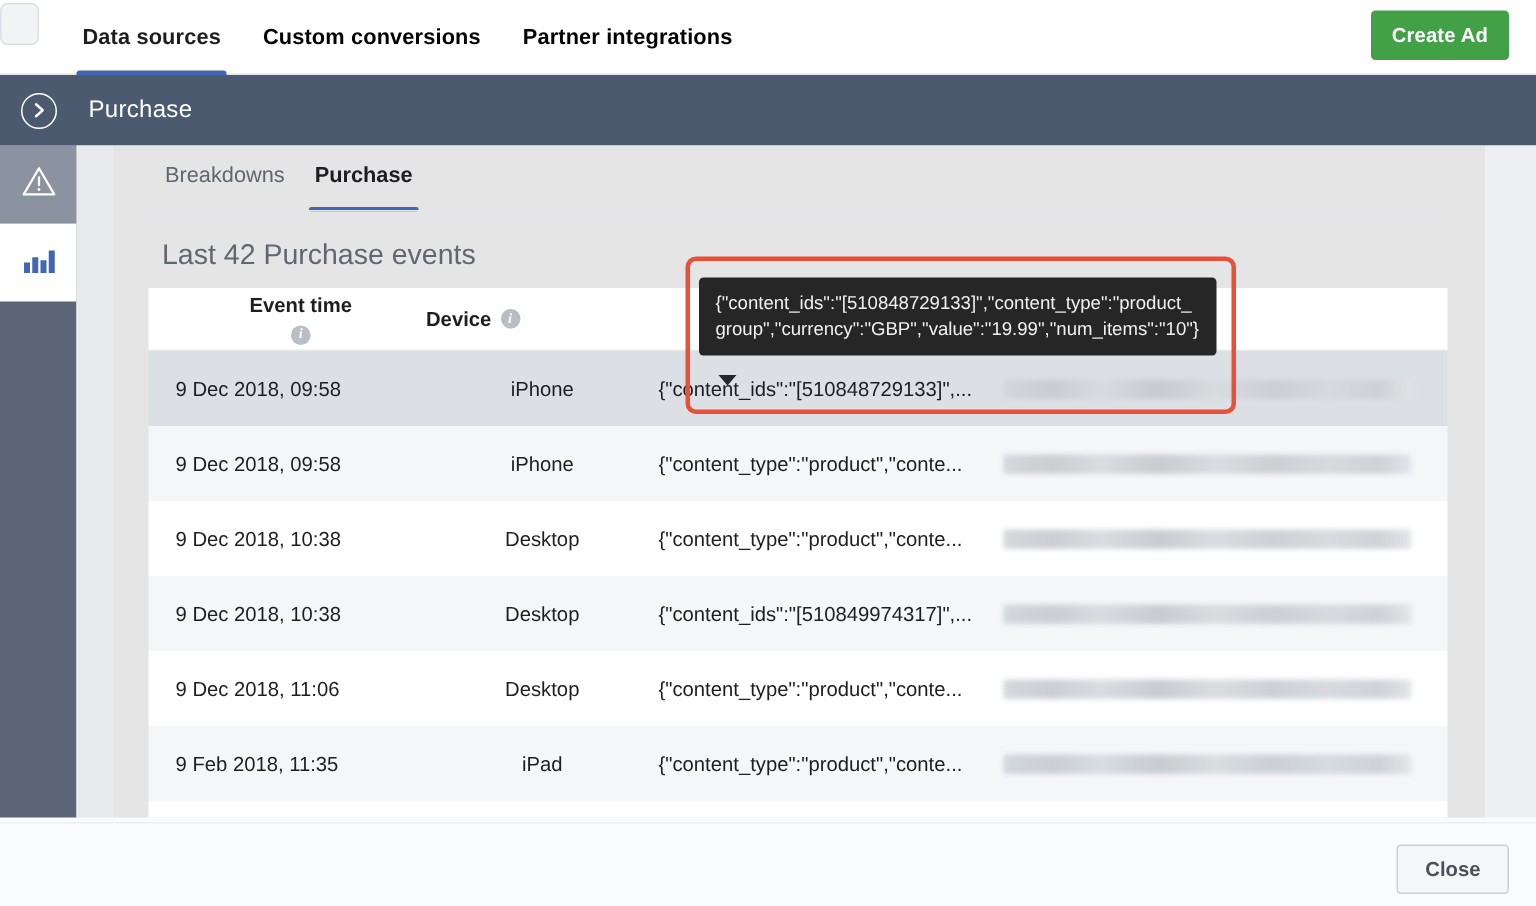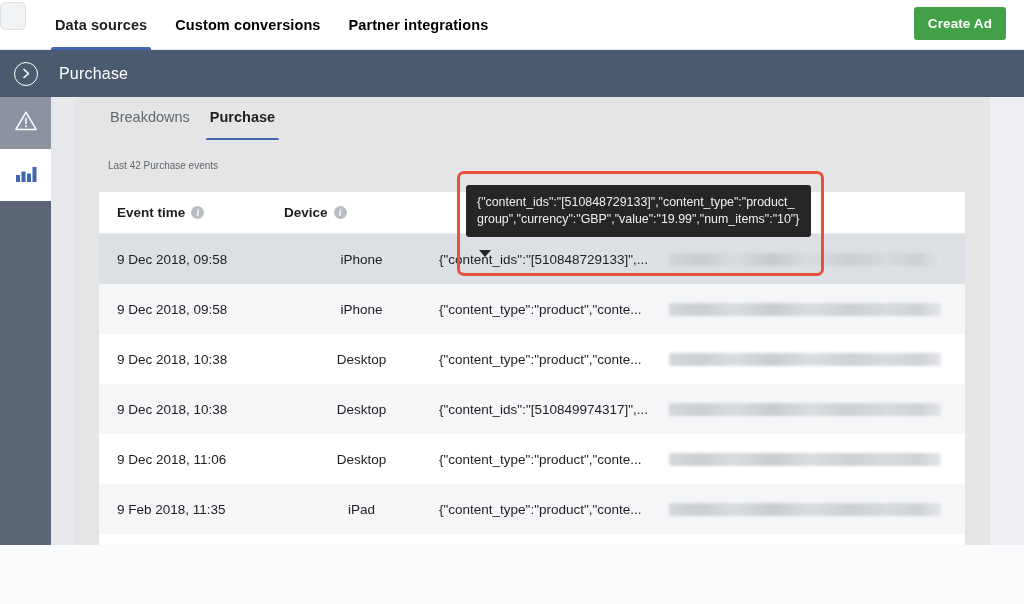--- a/index.html
+++ b/index.html
@@ -85,33 +85,33 @@
   .stab.active { color:#1c1e21; font-weight:bold; }
   .stab.active:after {
     content:""; position:absolute; left:6px; right:6px; bottom:-4px; height:3px;
     background:#4267b2; border-radius:2px;
   }
   .subtab-rule {
     position:absolute; left:25px; right:30px; top:140px; height:1px; background:#e4e6eb;
   }
 
   .events-count {
-    position:absolute; left:33px; top:160px; font-size:10px; color:#606770;text-align:right;
+    position:absolute; left:33px; top:160px; font-size:19px; color:#606770;text-align:right;
   }
 
   
   .tbl { position:absolute; left:24px; top:192px; width:866px; }
   .tr { display:flex; align-items:center; height:50px; }
   .tr.head {
     height:42px; background:#ffffff; border-bottom:1px solid #e9ebee;
   }
   .tr.hover { background:#dcdfe4; }
   .tr.odd { background:#f5f6f8; }
   .tr.even { background:#ffffff; }
-  .c-time  { width:185px; padding-left:18px; }
+  .c-time  { width:185px; padding-left:18px;flex-direction:column; }
   .c-dev   { width:155px;text-align:center; }
   .c-params{ width:230px; }
   .c-url   { flex:1; }
   .th {
     font-size:13.5px; font-weight:bold; color:#1c1e21;
     display:flex; align-items:center; gap:6px;
   }
   .td { font-size:13.5px; color:#1c1e21; white-space:nowrap; }
   .info-i {
     width:13px; height:13px; border-radius:50%; background:#b9bec5; color:#ffffff;
@@ -298,14 +298,17 @@
     </div>
   </div>
   <div class="panel-rightgap"></div>
 
   <div class="tip-wrap">
     <div class="tip">{"content_ids":"[510848729133]","content_type":"product_group","currency":"GBP","value":"19.99","num_items":"10"}</div>
     <div class="tip-arrow"></div>
     <div class="tip-outline"></div>
   </div>
 
+  <div class="footer">
+    <button class="close-btn">Close</button>
+  </div>
 
 </div>
 
 </body></html>

